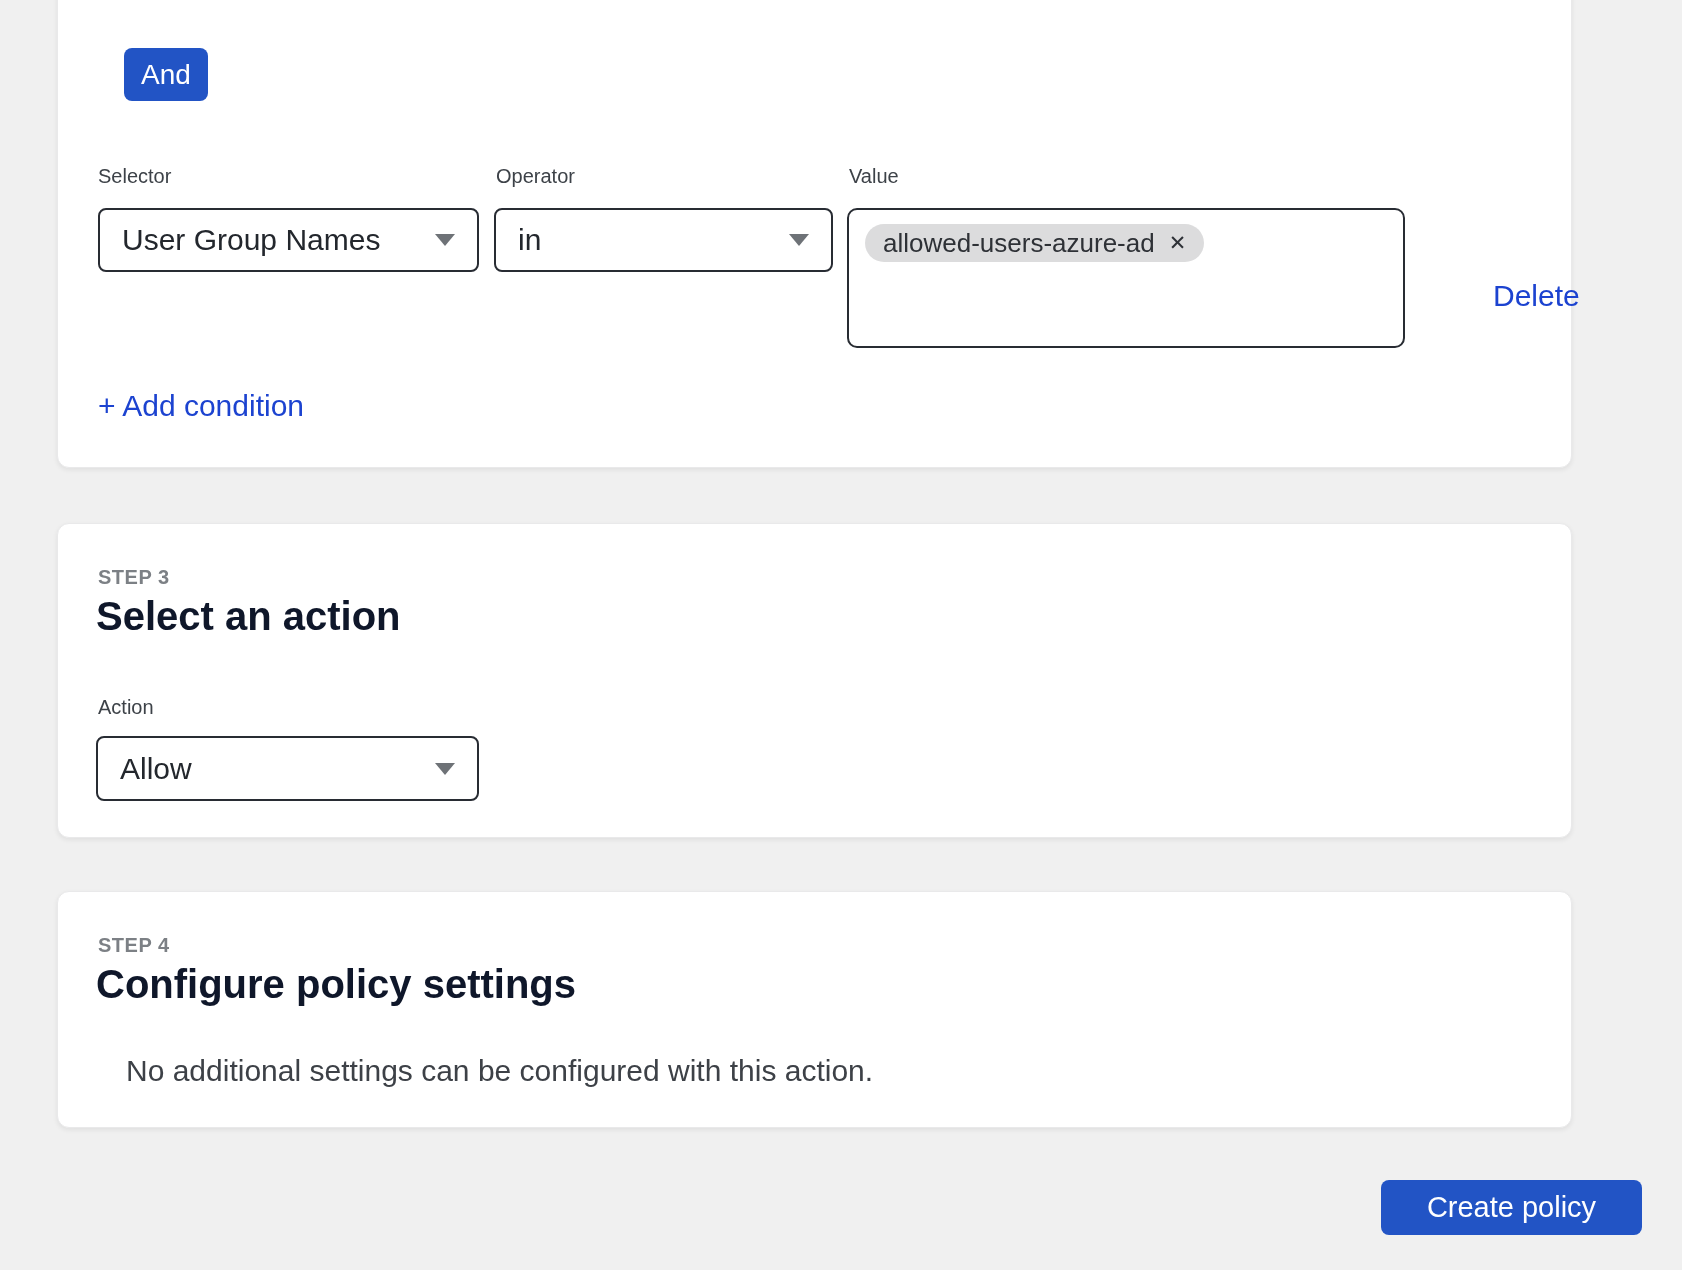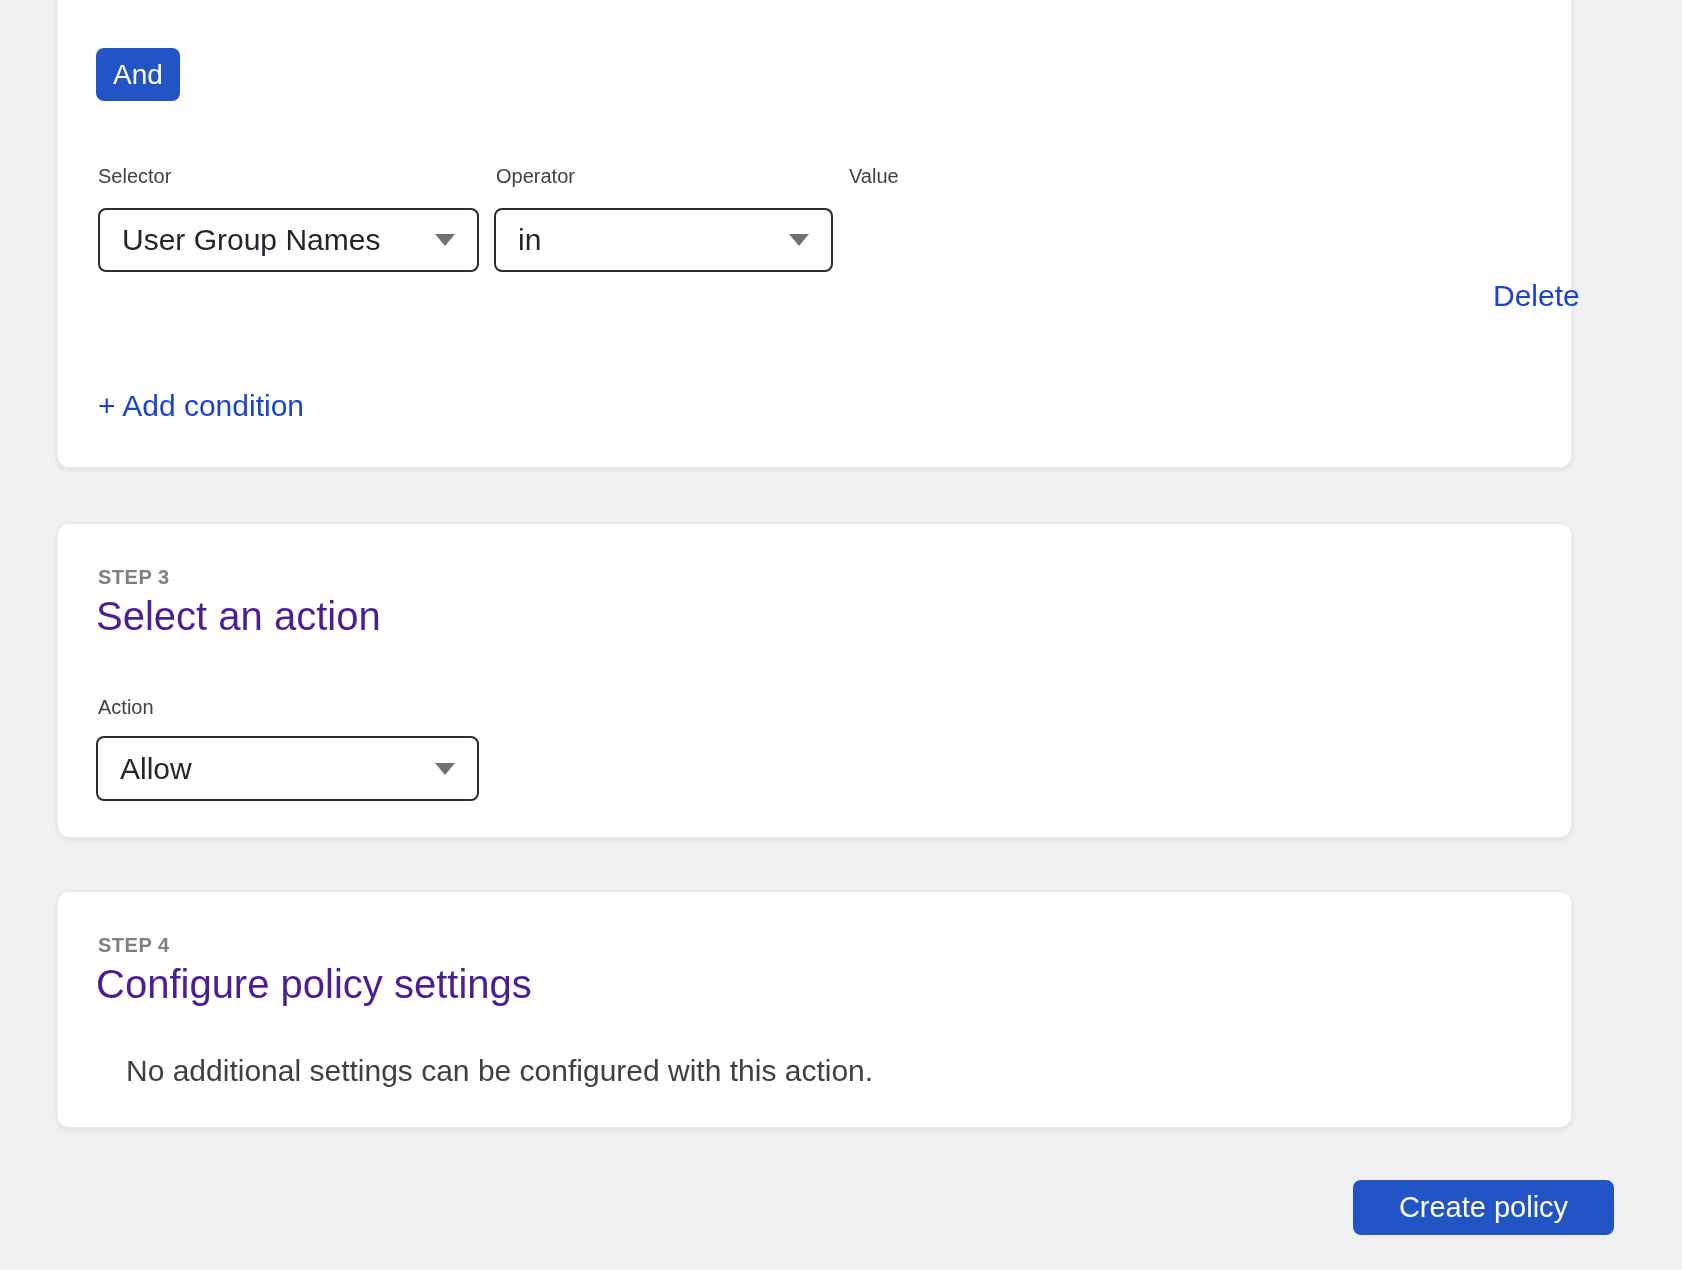--- a/index.html
+++ b/index.html
@@ -29,20 +29,21 @@
     position: absolute;
     background: #2254c5;
     color: #ffffff;
     border: none;
     border-radius: 8px;
     font-family: "Liberation Sans", sans-serif;
     cursor: pointer;
     display: flex;
     align-items: center;
     justify-content: center;
+    margin-left: 28px;
   }
   .and-btn { left: 38px; top: 87px; width: 84px; height: 53px; font-size: 28px; }
   .create-btn { left: 1353px; top: 1180px; width: 261px; height: 55px; font-size: 29px; }
 
   .field-label {
     position: absolute;
     font-size: 20px;
     color: #3d4248;
     line-height: 34px;
     text-align: right;
@@ -128,22 +129,22 @@
     left: 40px; top: 42px;
     font-size: 20px;
     font-weight: bold;
     letter-spacing: 0.5px;
     color: #7c8085;
   }
   .card h2 {
     position: absolute;
     left: 38px; top: 70px;
     font-size: 40px;
-    font-weight: normal;
-    color: #4c1d95;
+    font-weight: bold;
+    color: #0f172a;
   }
   .card-body-text {
     position: absolute;
     left: 40px; top: 162px;
     font-size: 30px;
     color: #3d4147;
     margin-left: 28px;
   }
 </style>
 </head>
@@ -161,20 +162,26 @@
       <span class="caret"></span>
     </div>
 
     <div class="field-label lbl-operator">Operator</div>
     <div class="select sel-operator">
       <span>in</span>
       <span class="caret"></span>
     </div>
 
     <div class="field-label lbl-value">Value</div>
+    <div class="multiselect">
+      <span class="tag">
+        <span>allowed-users-azure-ad</span>
+        <button class="tag-remove">✕</button>
+      </span>
+    </div>
 
     <a class="link delete-link">Delete</a>
 
     <a class="link add-link">+ Add condition</a>
   </section>
 
   <section class="card card-step3">
     <div class="step-label">STEP 3</div>
     <h2>Select an action</h2>
 

